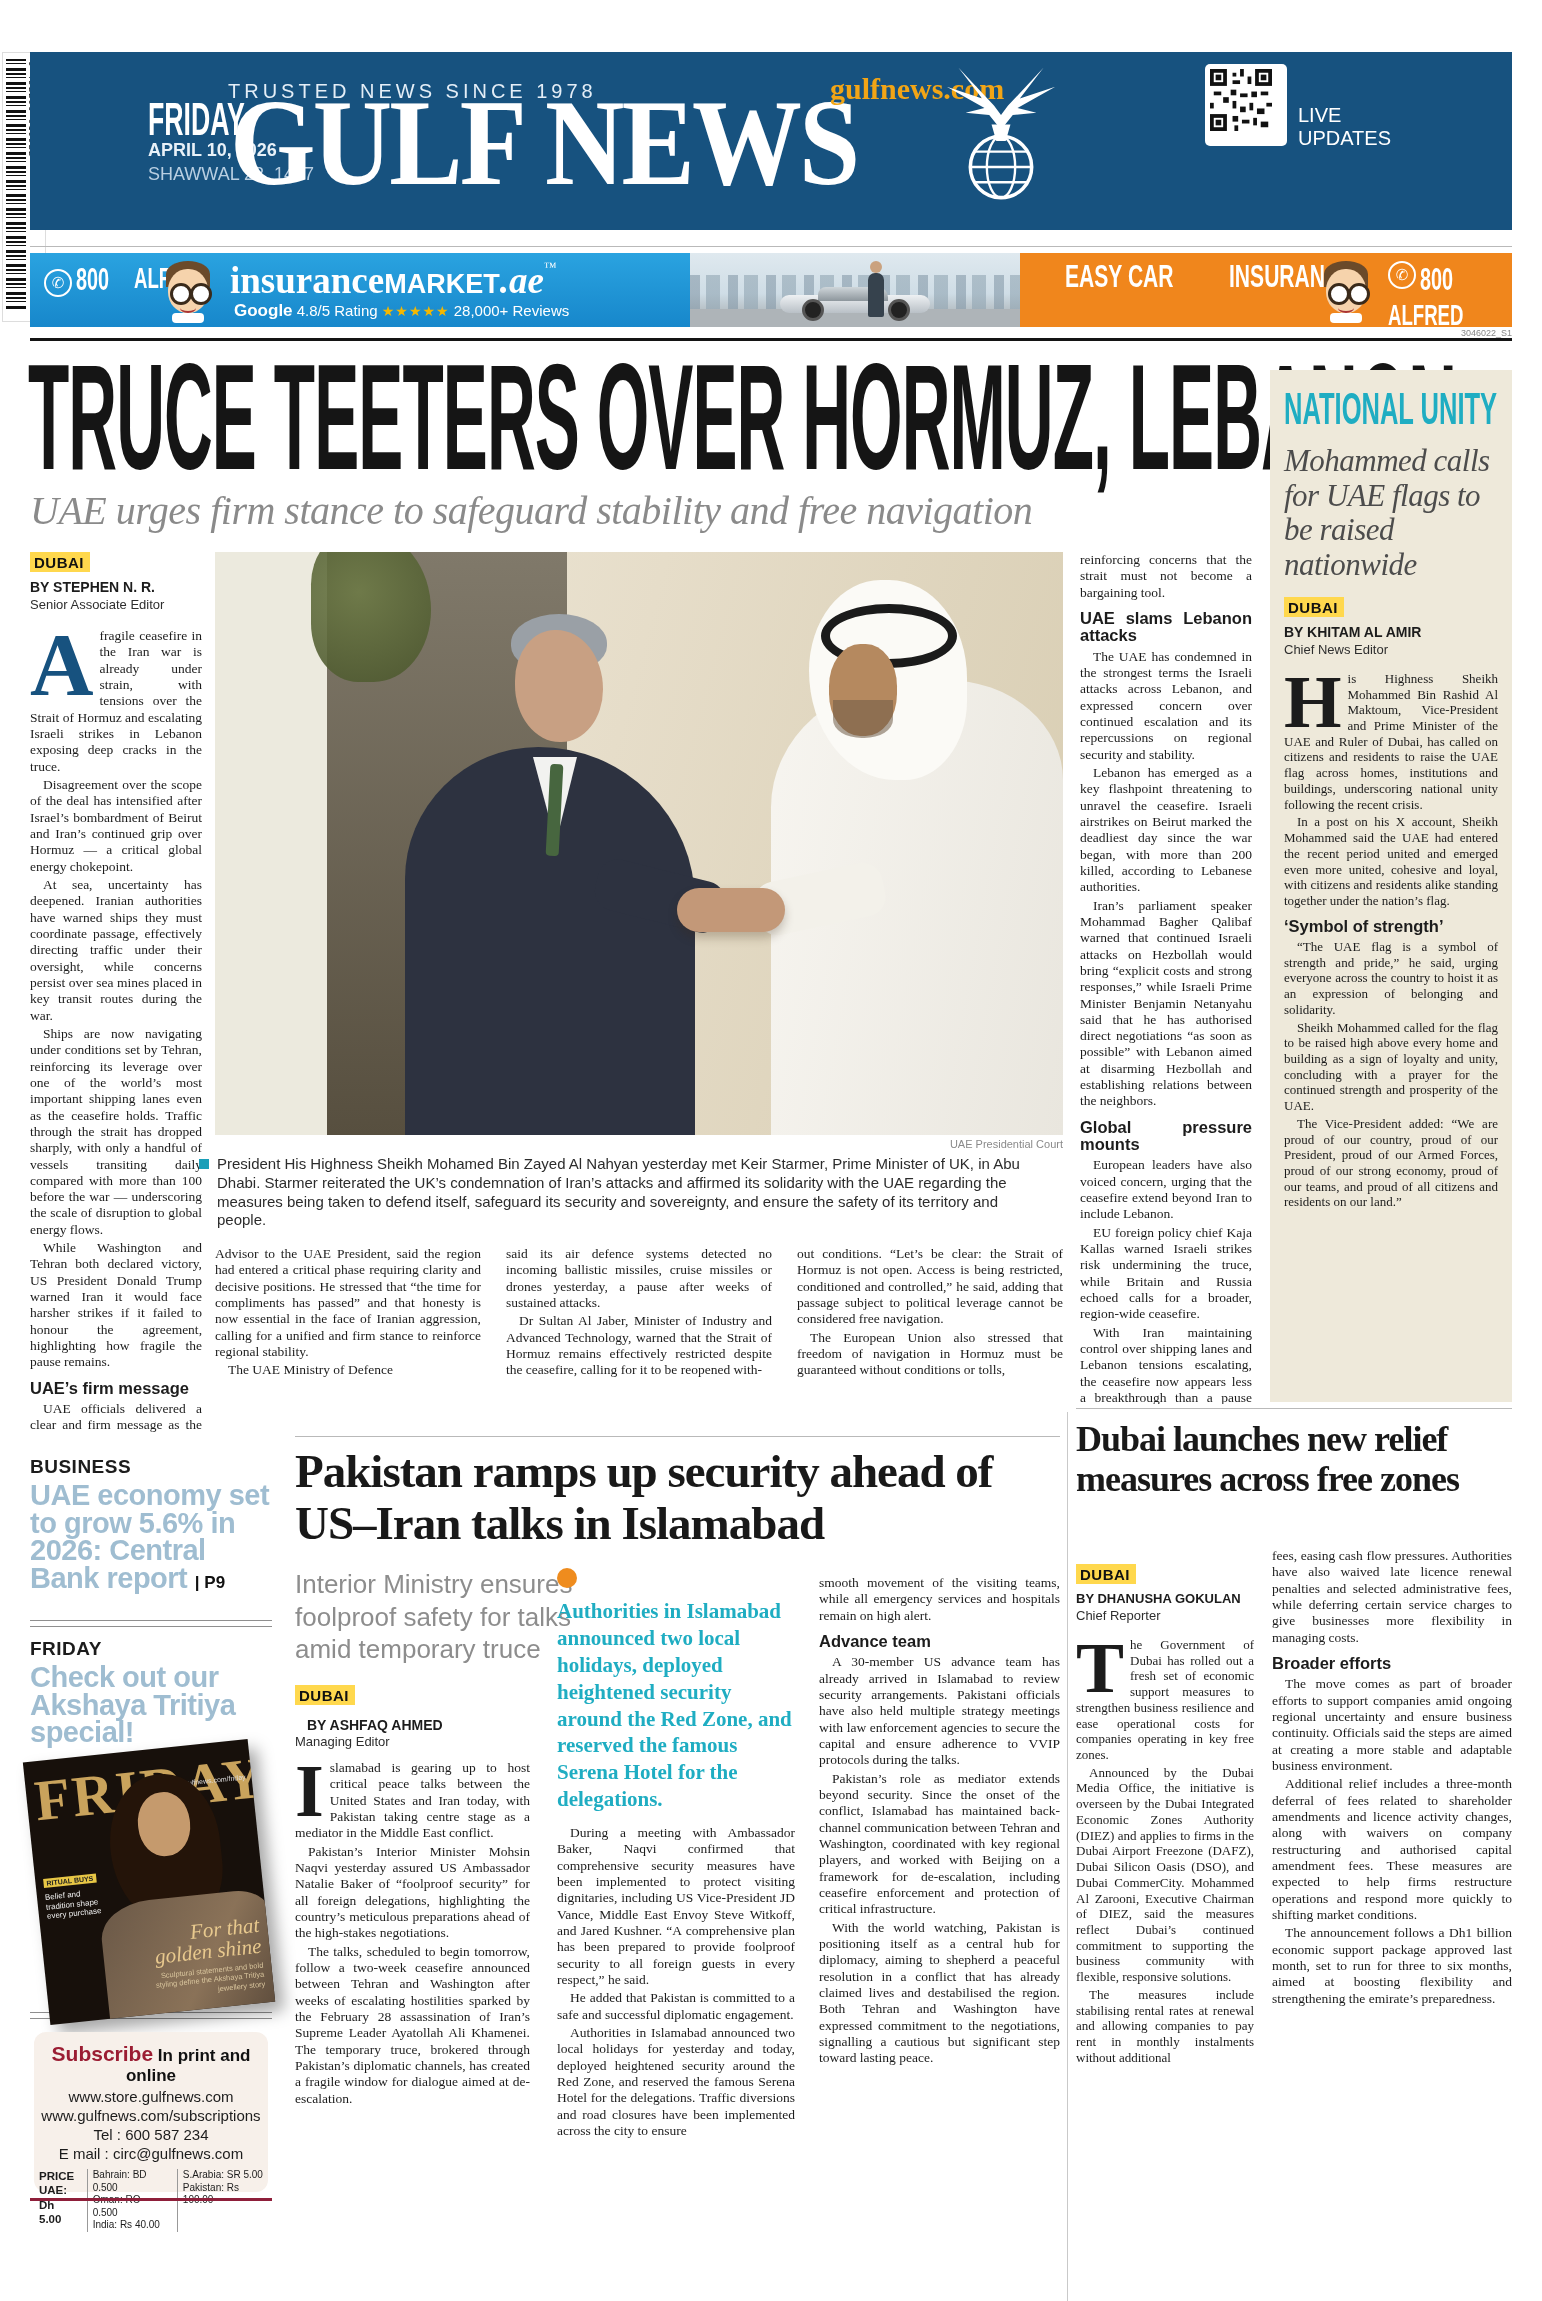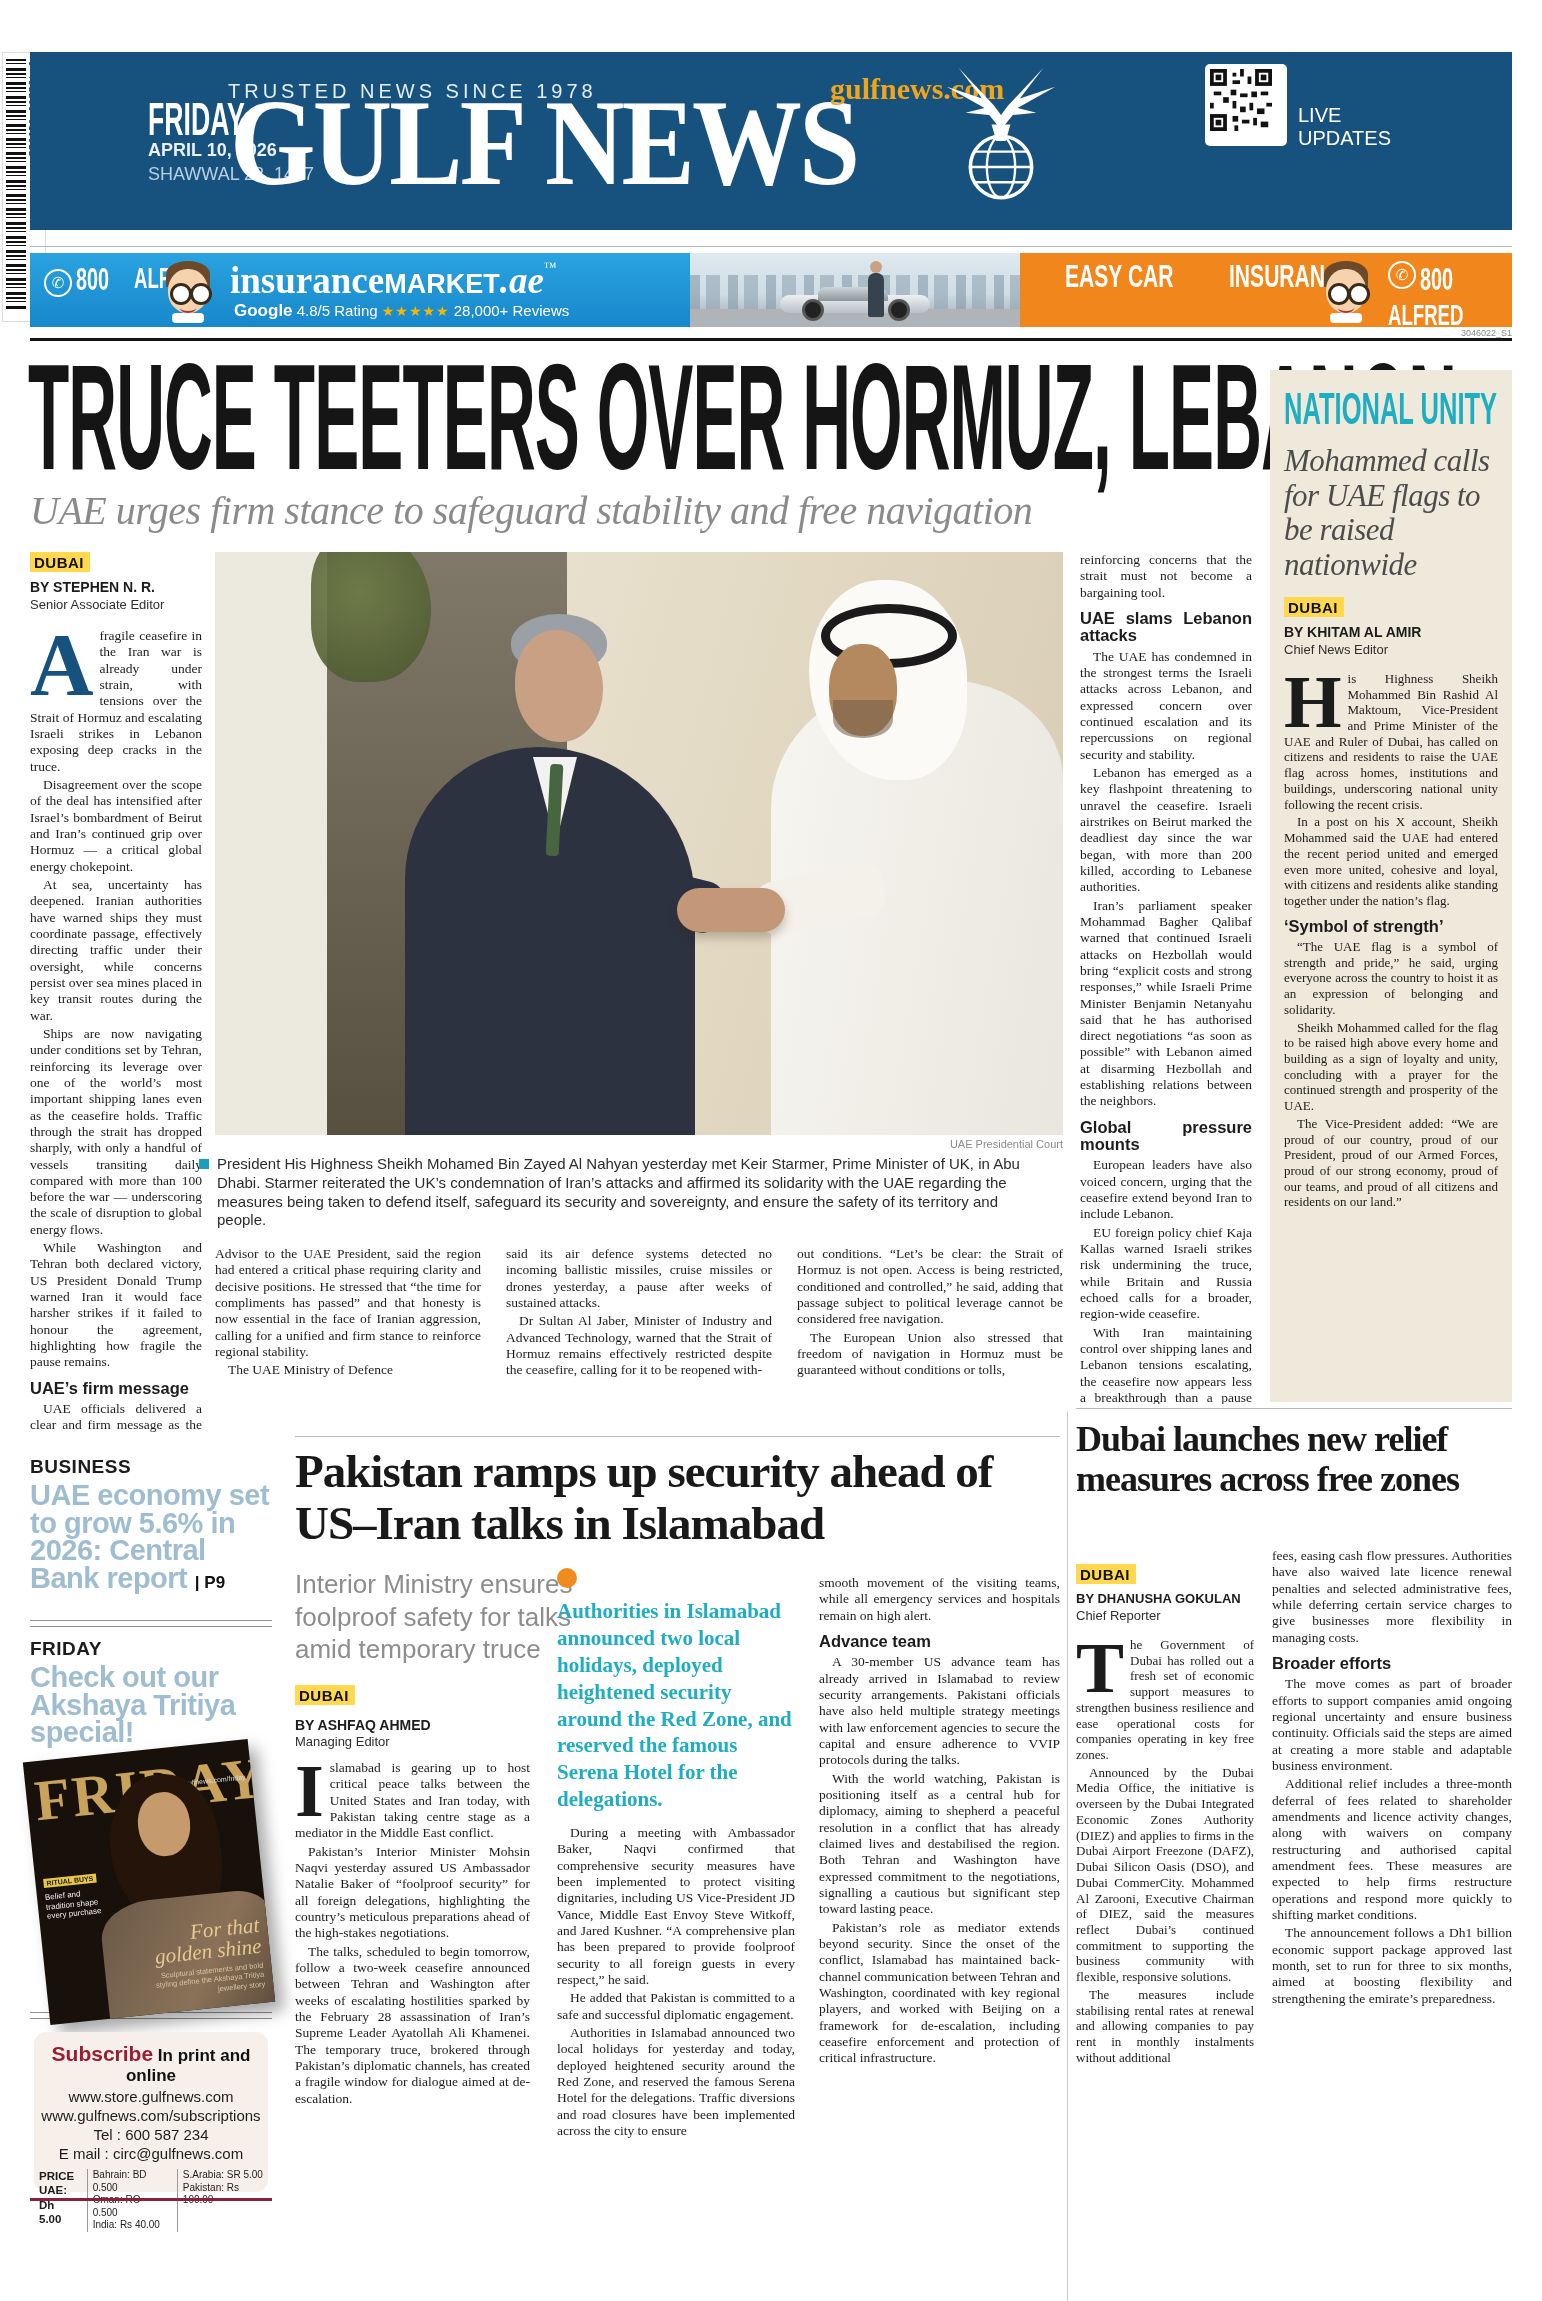--- a/index.html
+++ b/index.html
@@ -385,42 +385,42 @@
       </div>
     </div>
   </div>
   <div class="abs maroonrule"></div>
 
   <section class="abs" style="left:295px;top:1408px;width:765px;height:893px;overflow:hidden;">
     <div class="hr" style="position:absolute;left:0;top:28px;width:765px;"></div>
     <h2 class="serifhl" style="position:absolute;left:0;top:38px;width:765px;font-size:47px;margin:0;">Pakistan ramps up security ahead of US–Iran talks in Islamabad</h2>
     <div class="standfirst" style="position:absolute;left:0;top:160px;width:300px;font-size:26px;">Interior Ministry ensures foolproof safety for talks amid temporary truce</div>
     <span class="kicker" style="position:absolute;left:0;top:277px;">DUBAI</span>
-    <div class="byline" style="position:absolute;left:0;top:302px;text-align:center;">BY ASHFAQ AHMED</div>
+    <div class="byline" style="position:absolute;left:12px;top:302px;text-align:center;">BY ASHFAQ AHMED</div>
     <div class="role" style="position:absolute;left:0;top:324px;">Managing Editor</div>
     <div class="bodytext just col" style="position:absolute;left:0;top:352px;width:235px;height:541px;">
       <p><span class="dropcap" style="font-size:74px;">I</span><span>slamabad is gearing up to host critical peace talks between the United States and Iran today, with Pakistan taking centre stage as a mediator in the Middle East conflict.</span></p>
       <p class="ind">Pakistan’s Interior Minister Mohsin Naqvi yesterday assured US Ambassador Natalie Baker of “foolproof security” for all foreign delegations, highlighting the country’s meticulous preparations ahead of the high-stakes negotiations.</p>
       <p class="ind">The talks, scheduled to begin tomorrow, follow a two-week ceasefire announced between Tehran and Washington after weeks of escalating hostilities sparked by the February 28 assassination of Iran’s Supreme Leader Ayatollah Ali Khamenei. The temporary truce, brokered through Pakistan’s diplomatic channels, has created a fragile window for dialogue aimed at de-escalation.</p>
     </div>
     <div class="col" style="position:absolute;left:262px;top:160px;width:238px;height:733px;">
       <div class="qdot"></div>
       <div class="quote">Authorities in Islamabad announced two local holidays, deployed heightened security around the Red Zone, and reserved the famous Serena Hotel for the delegations.</div>
       <div class="bodytext just" style="margin-top:12px;">
         <p class="ind">During a meeting with Ambassador Baker, Naqvi confirmed that comprehensive security measures have been implemented to protect visiting dignitaries, including US Vice-President JD Vance, Middle East Envoy Steve Witkoff, and Jared Kushner. “A comprehensive plan has been prepared to provide foolproof security to all foreign guests in every respect,” he said.</p>
         <p class="ind">He added that Pakistan is committed to a safe and successful diplomatic engagement.</p>
         <p class="ind">Authorities in Islamabad announced two local holidays for yesterday and today, deployed heightened security around the Red Zone, and reserved the famous Serena Hotel for the delegations. Traffic diversions and road closures have been implemented across the city to ensure</p>
       </div>
     </div>
     <div class="bodytext just col" style="position:absolute;left:524px;top:167px;width:241px;height:726px;">
       <p>smooth movement of the visiting teams, while all emergency services and hospitals remain on high alert.</p>
       <div class="bsub">Advance team</div>
       <p class="ind">A 30-member US advance team has already arrived in Islamabad to review security arrangements. Pakistani officials have also held multiple strategy meetings with law enforcement agencies to secure the capital and ensure adherence to VVIP protocols during the talks.</p>
+      <p class="ind">Pakistan’s role as mediator extends beyond security. Since the onset of the conflict, Islamabad has maintained back-channel communication between Tehran and Washington, coordinated with key regional players, and worked with Beijing on a framework for de-escalation, including ceasefire enforcement and protection of critical infrastructure.</p>
       <p class="ind">With the world watching, Pakistan is positioning itself as a central hub for diplomacy, aiming to shepherd a peaceful resolution in a conflict that has already claimed lives and destabilised the region. Both Tehran and Washington have expressed commitment to the negotiations, signalling a cautious but significant step toward lasting peace.</p>
-      <p class="ind">Pakistan’s role as mediator extends beyond security. Since the onset of the conflict, Islamabad has maintained back-channel communication between Tehran and Washington, coordinated with key regional players, and worked with Beijing on a framework for de-escalation, including ceasefire enforcement and protection of critical infrastructure.</p>
     </div>
   </section>
 
   <div class="abs vrule" style="left:1067px;top:1412px;height:889px;"></div>
 
   <section class="abs" style="left:1076px;top:1408px;width:436px;height:893px;overflow:hidden;">
     <div class="hr" style="position:absolute;left:0;top:0;width:436px;"></div>
     <h2 class="serifhl" style="position:absolute;left:0;top:12px;width:436px;font-size:36px;margin:0;">Dubai launches new relief measures across free zones</h2>
     <div class="col" style="position:absolute;left:0;top:140px;width:178px;height:753px;">
       <div style="margin-top:16px;"><span class="kicker">DUBAI</span></div>

